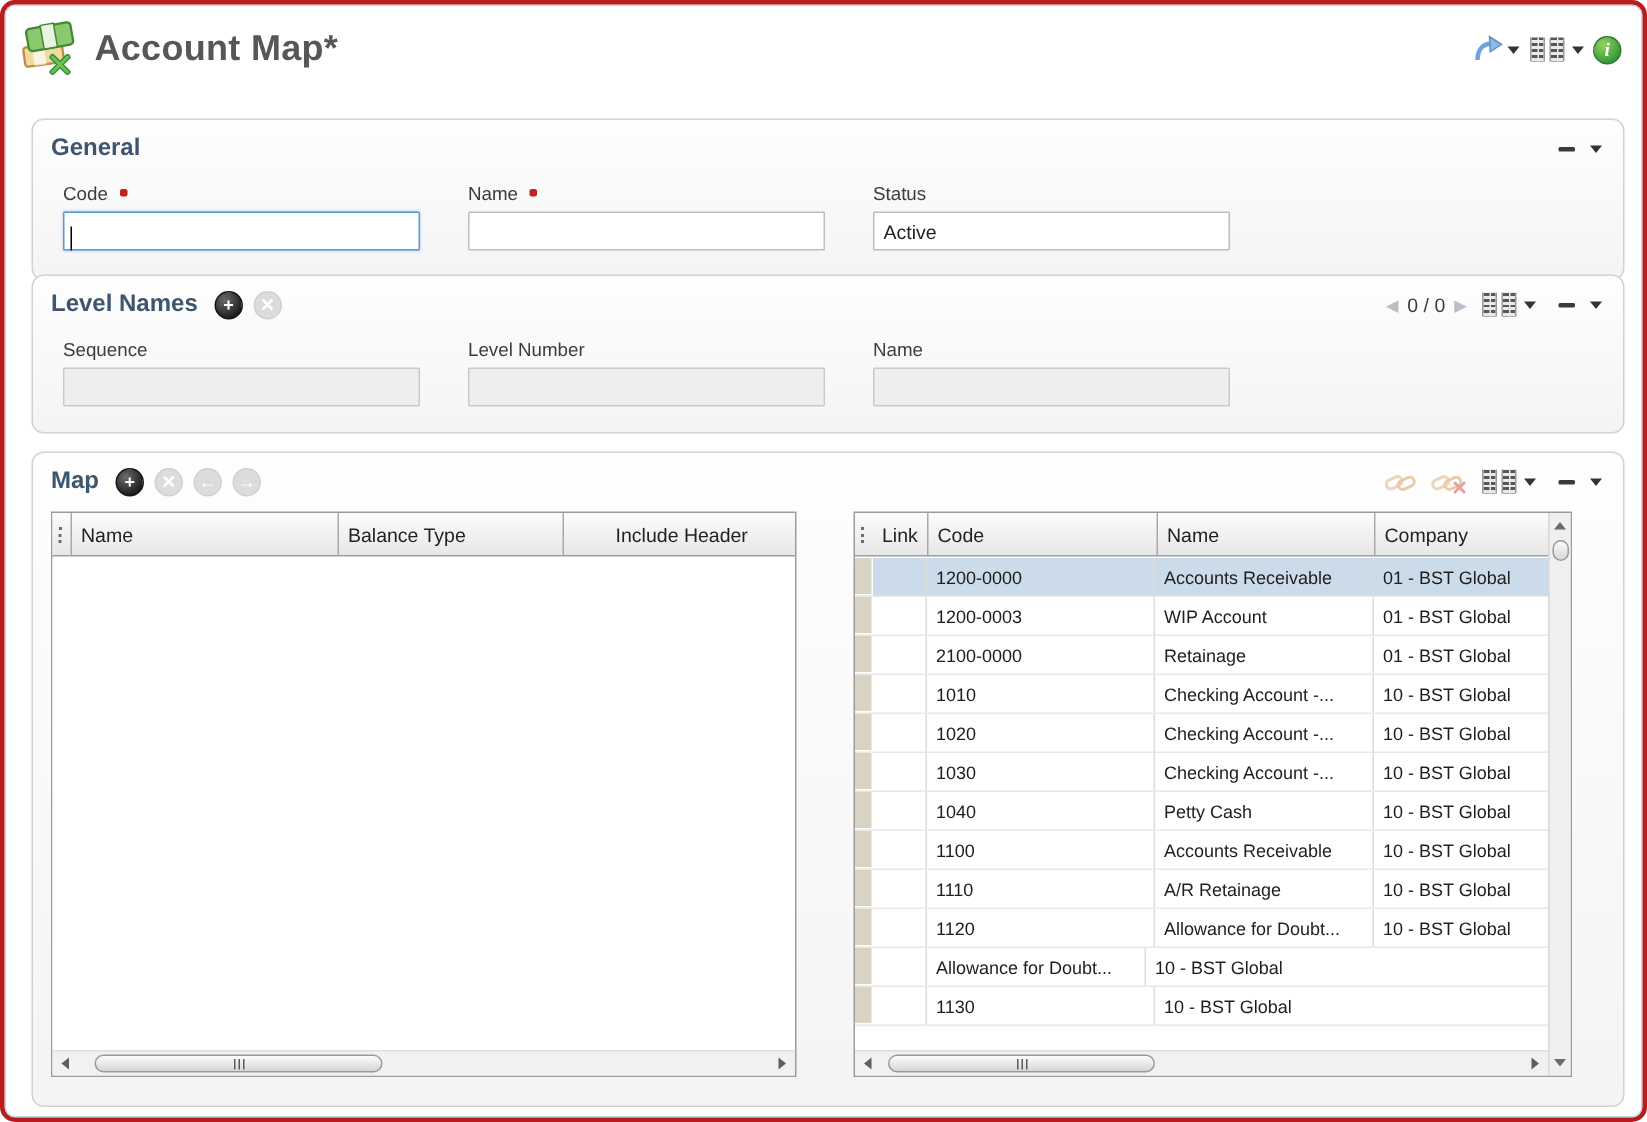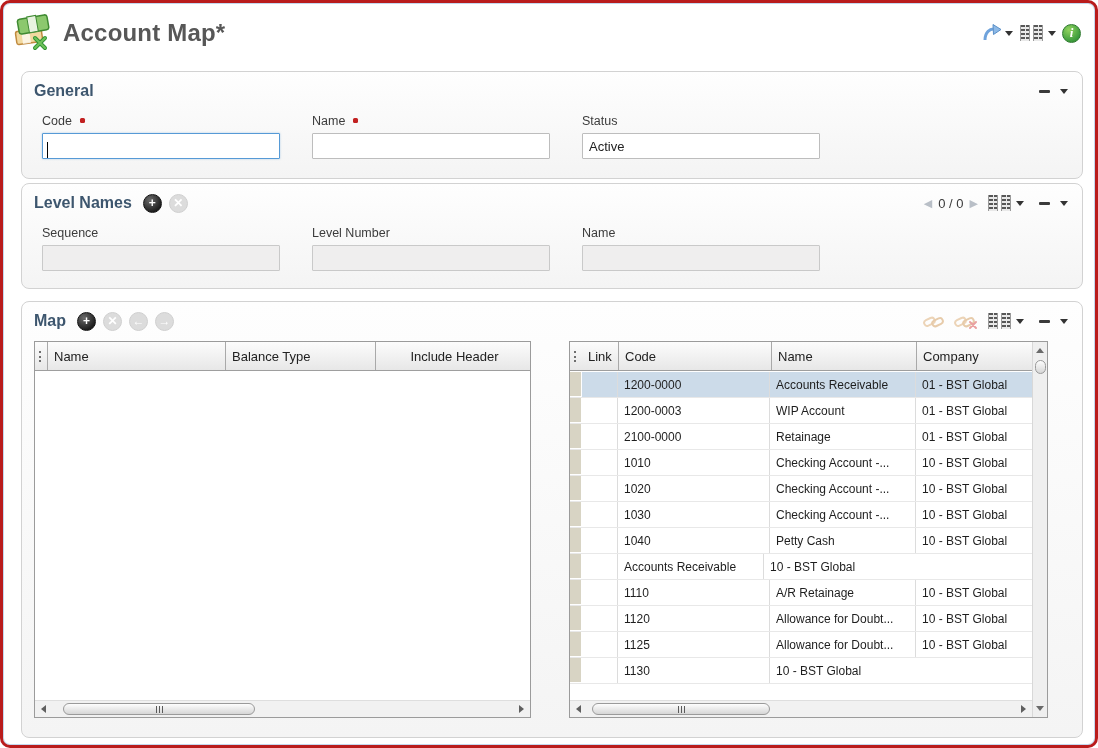--- a/index.html
+++ b/index.html
@@ -138,21 +138,21 @@
         <span class="cols-icon">
             <i class="g1"></i>
             <i class="g2"></i>
           </span>
         <span class="caret"></span>
       </span>
       <span class="info-badge">i</span>
     </div>
   </div>
 
-  <div class="panel" style="top:68px;height:108px;">
+  <div class="panel" style="top:76px;height:108px;">
     <div class="panel-head">
       <span class="panel-title">General</span>
       <div class="panel-head-right">
         <span class="collapse-group">
           <span class="minus-bar"></span>
           <span class="caret"></span>
         </span>
       </div>
     </div>
     <div class="fields" style="top:42px;">
@@ -316,41 +316,41 @@
           <div class="grow">
             <div class="gcell handle-cell"></div>
             <div class="gcell cell-link"></div>
             <div class="gcell cell-code">1040</div>
             <div class="gcell cell-name">Petty Cash</div>
             <div class="gcell cell-company">10 - BST Global</div>
           </div>
           <div class="grow">
             <div class="gcell handle-cell"></div>
             <div class="gcell cell-link"></div>
+            <div class="gcell cell-code">1100</div>
             <div class="gcell cell-name">Accounts Receivable</div>
             <div class="gcell cell-company">10 - BST Global</div>
           </div>
           <div class="grow">
             <div class="gcell handle-cell"></div>
             <div class="gcell cell-link"></div>
             <div class="gcell cell-code">1110</div>
             <div class="gcell cell-name">A/R Retainage</div>
             <div class="gcell cell-company">10 - BST Global</div>
           </div>
           <div class="grow">
             <div class="gcell handle-cell"></div>
             <div class="gcell cell-link"></div>
             <div class="gcell cell-code">1120</div>
             <div class="gcell cell-name">Allowance for Doubt...</div>
             <div class="gcell cell-company">10 - BST Global</div>
           </div>
           <div class="grow">
             <div class="gcell handle-cell"></div>
             <div class="gcell cell-link"></div>
-            <div class="gcell cell-code">1125</div>
             <div class="gcell cell-name">Allowance for Doubt...</div>
             <div class="gcell cell-company">10 - BST Global</div>
           </div>
           <div class="grow">
             <div class="gcell handle-cell"></div>
             <div class="gcell cell-link"></div>
             <div class="gcell cell-code">1130</div>
             <div class="gcell cell-company">10 - BST Global</div>
           </div>
         </div>

